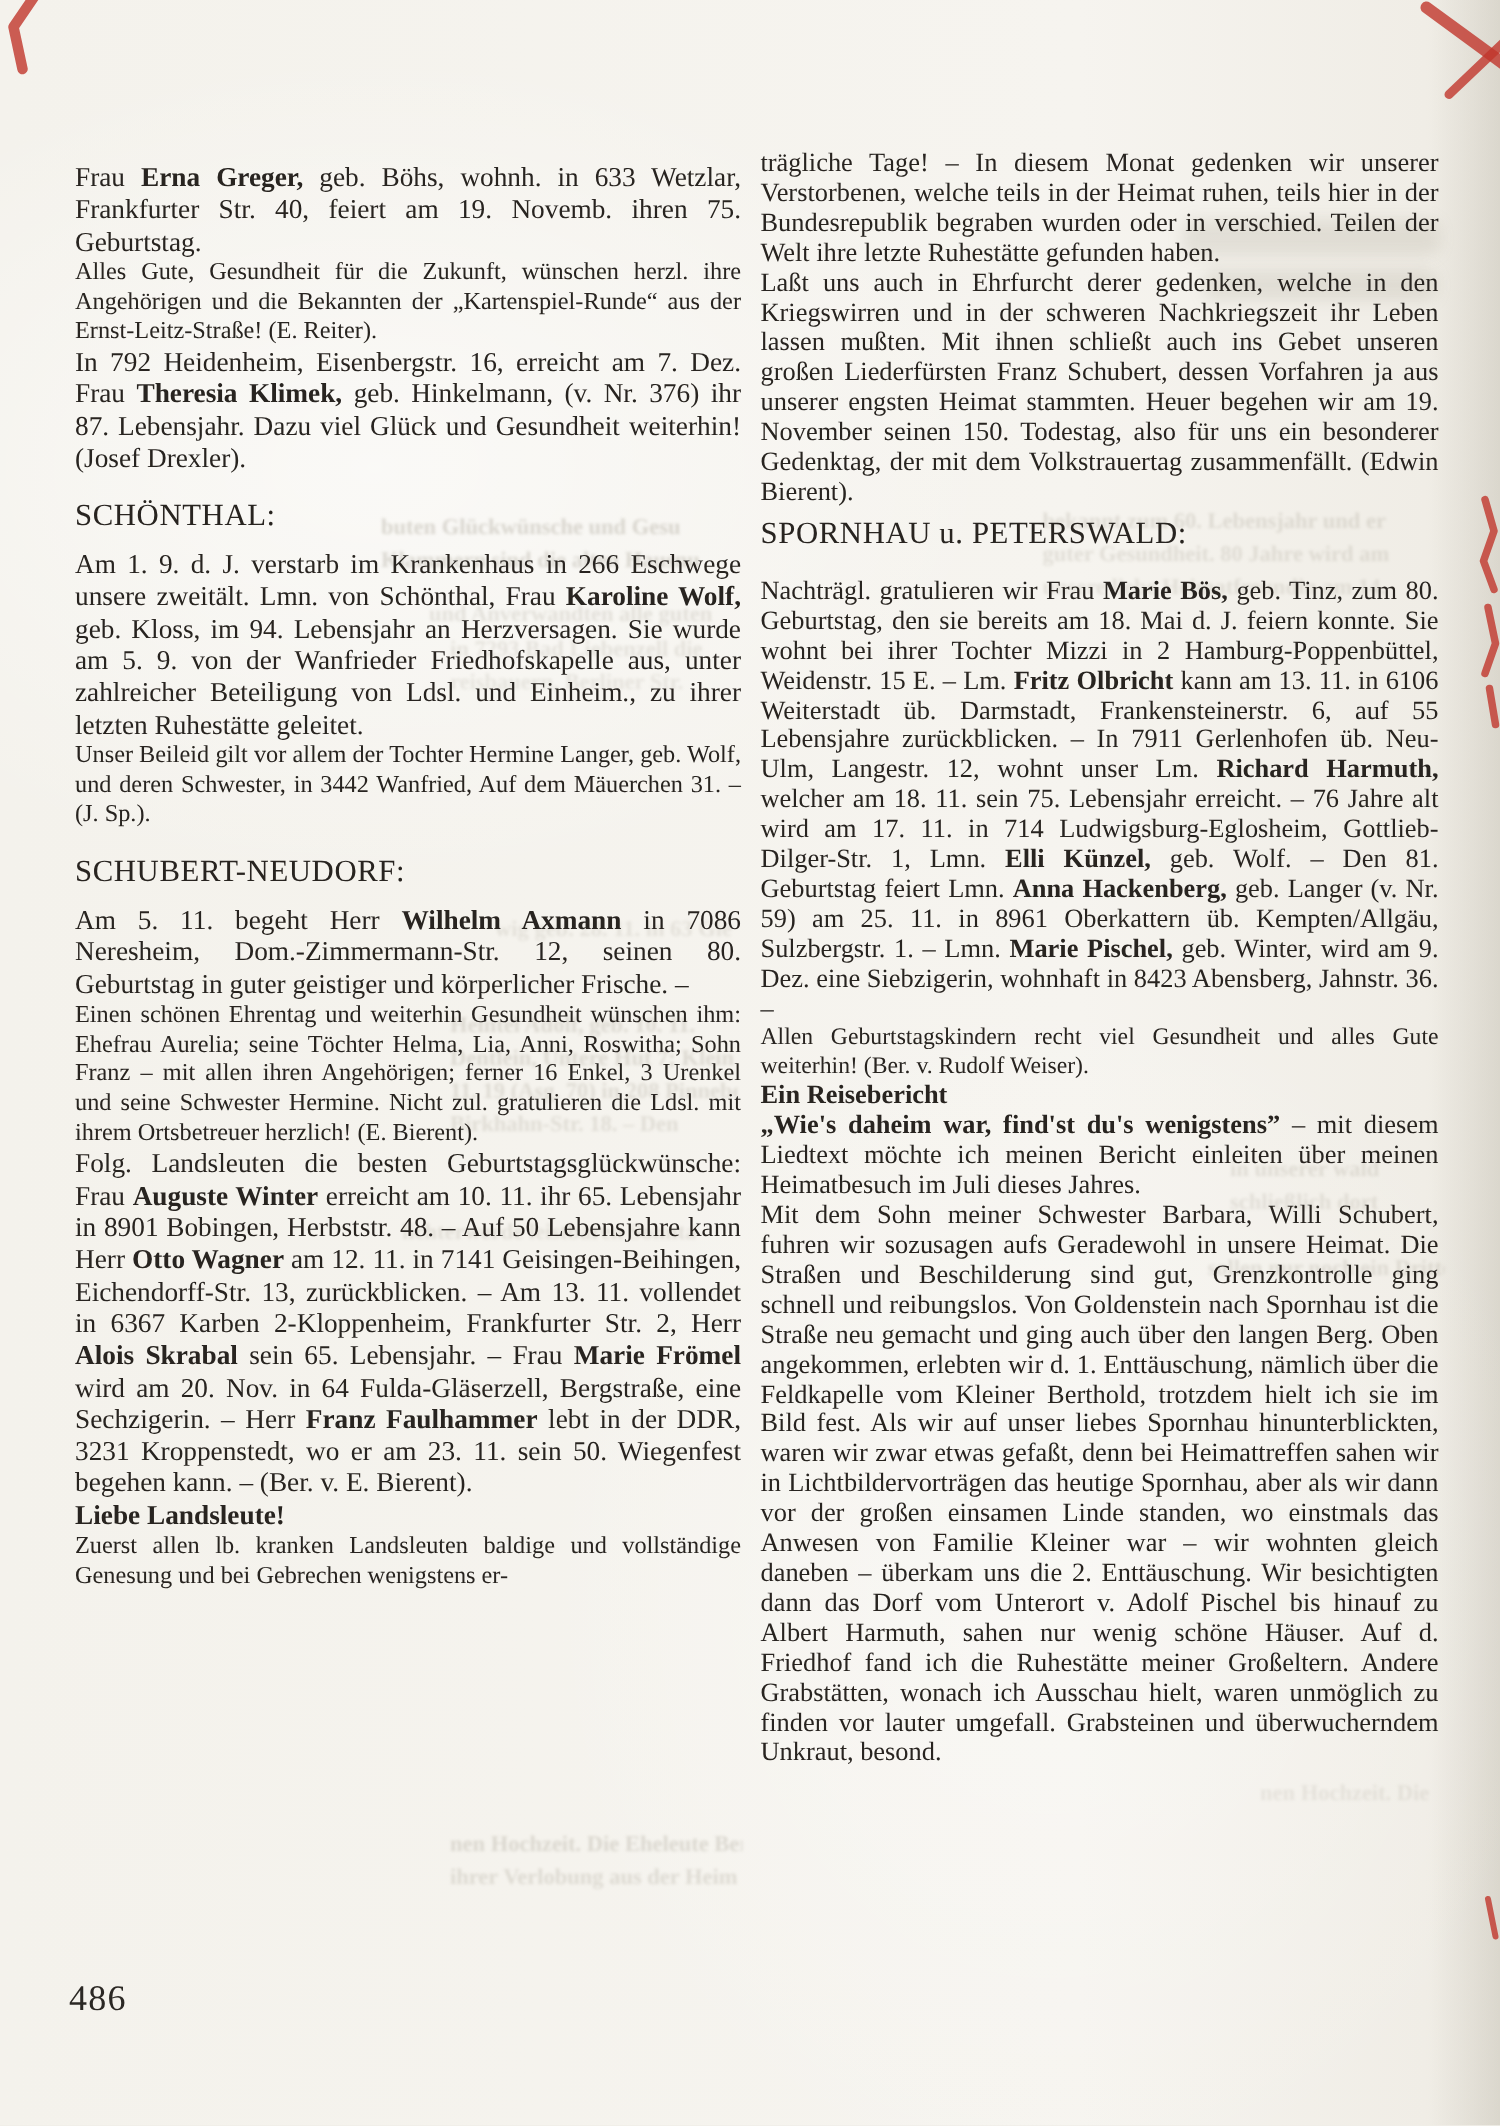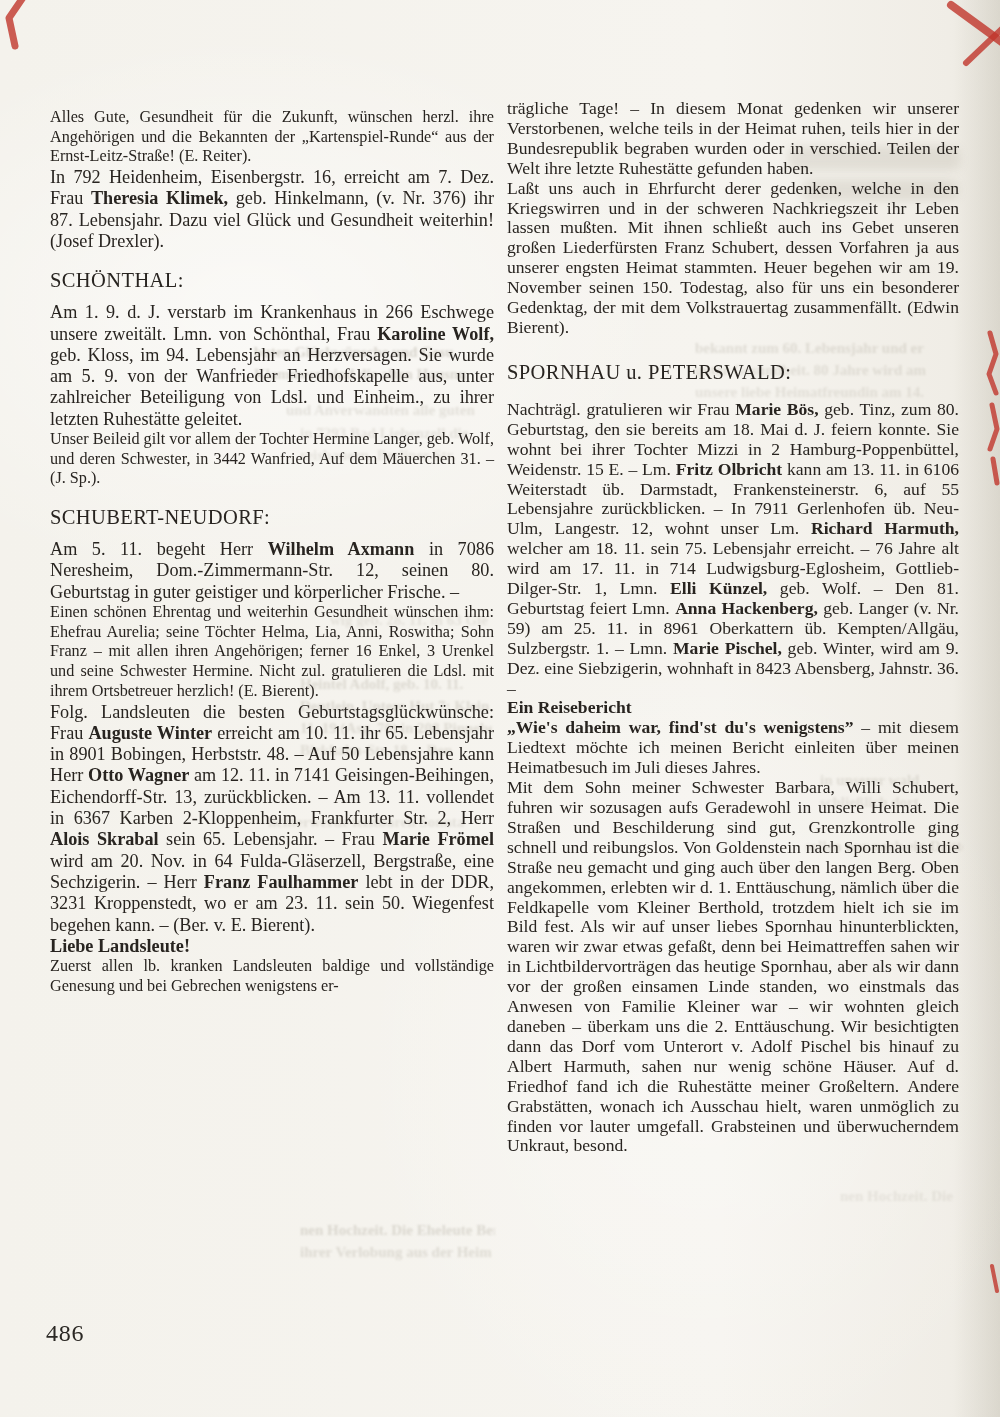--- a/index.html
+++ b/index.html
@@ -27,21 +27,21 @@
   .col-left{left:50px;top:108px;width:444px;}
   .col-right{left:507px;top:99px;width:452px;}
   .col-left .body,.col-left .sub{font-size:18.2px;line-height:21.3px;}
   .col-left .note{font-size:16.2px;line-height:19.7px;}
   .col-right .body,.col-right .sub{font-size:17.6px;line-height:19.9px;}
   .col-right .note{font-size:15.8px;line-height:19px;}
   .col h2.heading{
     font-size:20.5px;line-height:24px;font-weight:400;letter-spacing:.4px;
     margin:16px 0 10px;text-align:left;
   }
-  .col-right h2.heading{margin:22px 0 16px;}
+  .col-right h2.heading{margin:6px 0 16px;}
   .sub{font-weight:700;text-align:left;}
   b{font-weight:700;text-align:right;}
   .page-number{
     position:absolute;left:46px;top:1320px;
     font-size:24px;letter-spacing:.8px;color:#2b2824;
   }
   .ghost{
     position:absolute;color:#8f8878;filter:blur(1.1px);
     white-space:nowrap;overflow:hidden;pointer-events:none;
     font-family:"Liberation Serif","DejaVu Serif",serif;
@@ -77,37 +77,39 @@
       <div class="ghost" style="left: 695px; top: 384px; width: 265px; font-size: 15px; font-weight: 600; opacity: 0.18;">unsere liebe Heimatfreundin am 14.</div>
       <div class="ghost" style="left: 820px; top: 772px; width: 140px; font-size: 15px; font-weight: 600; opacity: 0.2;">in unserer wald</div>
       <div class="ghost" style="left: 820px; top: 794px; width: 140px; font-size: 15px; font-weight: 600; opacity: 0.18;">schließlich dort</div>
       <div class="ghost" style="left: 805px; top: 838px; width: 158px; font-size: 15px; font-weight: 600; opacity: 0.2;">sollen nur noch ein Drittel</div>
       <div class="ghost" style="left: 840px; top: 1188px; width: 120px; font-size: 15px; font-weight: 600; opacity: 0.15;">nen Hochzeit. Die</div>
       <div class="ghost-blob" style="left: 788px; top: 146px; width: 172px; height: 25px; opacity: 0.55;"></div>
       <div class="ghost-blob" style="left: 802px; top: 179px; width: 156px; height: 22px; opacity: 0.55;"></div>
     </div>
 
   <div class="col col-left">
+      <p class="body"><span>Frau </span><b>Erna Greger,</b><span> geb. Böhs, wohnh. in 633 Wetzlar, Frankfurter Str. 40, feiert am 19. Novemb. ihren 75. Geburtstag.</span></p>
       <p class="note"><span>Alles Gute, Gesundheit für die Zukunft, wünschen herzl. ihre Angehörigen und die Bekannten der „Kartenspiel-Runde“ aus der Ernst-Leitz-Straße! (E. Reiter).</span></p>
       <p class="body"><span>In 792 Heidenheim, Eisenbergstr. 16, erreicht am 7. Dez. Frau </span><b>Theresia Klimek,</b><span> geb. Hinkelmann, (v. Nr. 376) ihr 87. Lebensjahr. Dazu viel Glück und Gesundheit weiterhin! (Josef Drexler).</span></p>
       <h2 class="heading"><span>SCHÖNTHAL:</span></h2>
       <p class="body"><span>Am 1. 9. d. J. verstarb im Krankenhaus in 266 Eschwege unsere zweitält. Lmn. von Schönthal, Frau </span><b>Karoline Wolf,</b><span> geb. Kloss, im 94. Lebensjahr an Herzversagen. Sie wurde am 5. 9. von der Wanfrieder Friedhofskapelle aus, unter zahlreicher Beteiligung von Ldsl. und Einheim., zu ihrer letzten Ruhestätte geleitet.</span></p>
       <p class="note"><span>Unser Beileid gilt vor allem der Tochter Hermine Langer, geb. Wolf, und deren Schwester, in 3442 Wanfried, Auf dem Mäuerchen 31. – (J. Sp.).</span></p>
       <h2 class="heading"><span>SCHUBERT-NEUDORF:</span></h2>
       <p class="body"><span>Am 5. 11. begeht Herr </span><b>Wilhelm Axmann</b><span> in 7086 Neresheim, Dom.-Zimmermann-Str. 12, seinen 80. Geburtstag in guter geistiger und körperlicher Frische. –</span></p>
       <p class="note"><span>Einen schönen Ehrentag und weiterhin Gesundheit wünschen ihm: Ehefrau Aurelia; seine Töchter Helma, Lia, Anni, Roswitha; Sohn Franz – mit allen ihren Angehörigen; ferner 16 Enkel, 3 Urenkel und seine Schwester Hermine. Nicht zul. gratulieren die Ldsl. mit ihrem Ortsbetreuer herzlich! (E. Bierent).</span></p>
       <p class="body"><span>Folg. Landsleuten die besten Geburtstagsglückwünsche: Frau </span><b>Auguste Winter</b><span> erreicht am 10. 11. ihr 65. Lebensjahr in 8901 Bobingen, Herbststr. 48. – Auf 50 Lebensjahre kann Herr </span><b>Otto Wagner</b><span> am 12. 11. in 7141 Geisingen-Beihingen, Eichendorff-Str. 13, zurückblicken. – Am 13. 11. vollendet in 6367 Karben 2-Kloppenheim, Frankfurter Str. 2, Herr </span><b>Alois Skrabal</b><span> sein 65. Lebensjahr. – Frau </span><b>Marie Frömel</b><span> wird am 20. Nov. in 64 Fulda-Gläserzell, Bergstraße, eine Sechzigerin. – Herr </span><b>Franz Faulhammer</b><span> lebt in der DDR, 3231 Kroppenstedt, wo er am 23. 11. sein 50. Wiegenfest begehen kann. – (Ber. v. E. Bierent).</span></p>
       <p class="sub"><b>Liebe Landsleute!</b></p>
       <p class="note"><span>Zuerst allen lb. kranken Landsleuten baldige und vollständige Genesung und bei Gebrechen wenigstens er-</span></p>
     </div>
   <div class="col col-right">
       <p class="body"><span>trägliche Tage! – In diesem Monat gedenken wir unserer Verstorbenen, welche teils in der Heimat ruhen, teils hier in der Bundesrepublik begraben wurden oder in verschied. Teilen der Welt ihre letzte Ruhestätte gefunden haben.</span></p>
       <p class="body"><span>Laßt uns auch in Ehrfurcht derer gedenken, welche in den Kriegswirren und in der schweren Nachkriegszeit ihr Leben lassen mußten. Mit ihnen schließt auch ins Gebet unseren großen Liederfürsten Franz Schubert, dessen Vorfahren ja aus unserer engsten Heimat stammten. Heuer begehen wir am 19. November seinen 150. Todestag, also für uns ein besonderer Gedenktag, der mit dem Volkstrauertag zusammenfällt. (Edwin Bierent).</span></p>
       <h2 class="heading"><span>SPORNHAU u. PETERSWALD:</span></h2>
       <p class="body"><span>Nachträgl. gratulieren wir Frau </span><b>Marie Bös,</b><span> geb. Tinz, zum 80. Geburtstag, den sie bereits am 18. Mai d. J. feiern konnte. Sie wohnt bei ihrer Tochter Mizzi in 2 Hamburg-Poppenbüttel, Weidenstr. 15 E. – Lm. </span><b>Fritz Olbricht</b><span> kann am 13. 11. in 6106 Weiterstadt üb. Darmstadt, Frankensteinerstr. 6, auf 55 Lebensjahre zurückblicken. – In 7911 Gerlenhofen üb. Neu-Ulm, Langestr. 12, wohnt unser Lm. </span><b>Richard Harmuth,</b><span> welcher am 18. 11. sein 75. Lebensjahr erreicht. – 76 Jahre alt wird am 17. 11. in 714 Ludwigsburg-Eglosheim, Gottlieb-Dilger-Str. 1, Lmn. </span><b>Elli Künzel,</b><span> geb. Wolf. – Den 81. Geburtstag feiert Lmn. </span><b>Anna Hackenberg,</b><span> geb. Langer (v. Nr. 59) am 25. 11. in 8961 Oberkattern üb. Kempten/Allgäu, Sulzbergstr. 1. – Lmn. </span><b>Marie Pischel,</b><span> geb. Winter, wird am 9. Dez. eine Siebzigerin, wohnhaft in 8423 Abensberg, Jahnstr. 36. –</span></p>
+      <p class="note"><span>Allen Geburtstagskindern recht viel Gesundheit und alles Gute weiterhin! (Ber. v. Rudolf Weiser).</span></p>
       <p class="sub"><b>Ein Reisebericht</b></p>
       <p class="body"><b>„Wie's daheim war, find'st du's wenigstens”</b><span> – mit diesem Liedtext möchte ich meinen Bericht einleiten über meinen Heimatbesuch im Juli dieses Jahres.</span></p>
       <p class="body"><span>Mit dem Sohn meiner Schwester Barbara, Willi Schubert, fuhren wir sozusagen aufs Geradewohl in unsere Heimat. Die Straßen und Beschilderung sind gut, Grenzkontrolle ging schnell und reibungslos. Von Goldenstein nach Spornhau ist die Straße neu gemacht und ging auch über den langen Berg. Oben angekommen, erlebten wir d. 1. Enttäuschung, nämlich über die Feldkapelle vom Kleiner Berthold, trotzdem hielt ich sie im Bild fest. Als wir auf unser liebes Spornhau hinunterblickten, waren wir zwar etwas gefaßt, denn bei Heimattreffen sahen wir in Lichtbildervorträgen das heutige Spornhau, aber als wir dann vor der großen einsamen Linde standen, wo einstmals das Anwesen von Familie Kleiner war – wir wohnten gleich daneben – überkam uns die 2. Enttäuschung. Wir besichtigten dann das Dorf vom Unterort v. Adolf Pischel bis hinauf zu Albert Harmuth, sahen nur wenig schöne Häuser. Auf d. Friedhof fand ich die Ruhestätte meiner Großeltern. Andere Grabstätten, wonach ich Ausschau hielt, waren unmöglich zu finden vor lauter umgefall. Grabsteinen und überwucherndem Unkraut, besond.</span></p>
     </div>
 
   <div class="page-number">486</div>
 
   <svg class="marks" id="red-marks" viewBox="0 0 1000 1417" xmlns="http://www.w3.org/2000/svg">
       <polyline points="24,-4 9,18 15,46" fill="none" stroke="#c0362c" stroke-width="7" stroke-linecap="round" stroke-linejoin="round" opacity="0.8"></polyline>
       <polyline points="951,5 1003,43" fill="none" stroke="#c0362c" stroke-width="8" stroke-linecap="round" stroke-linejoin="round" opacity="0.8"></polyline>

